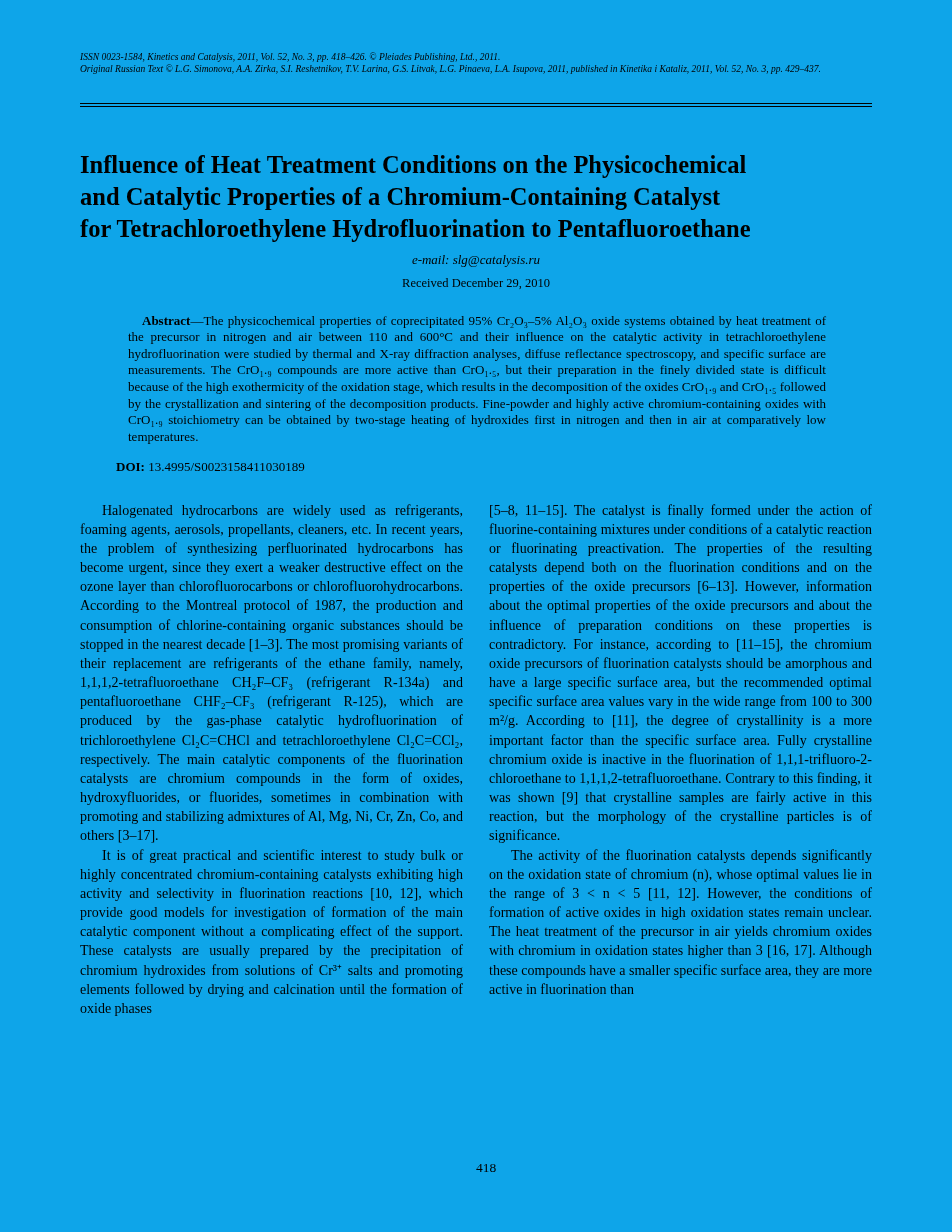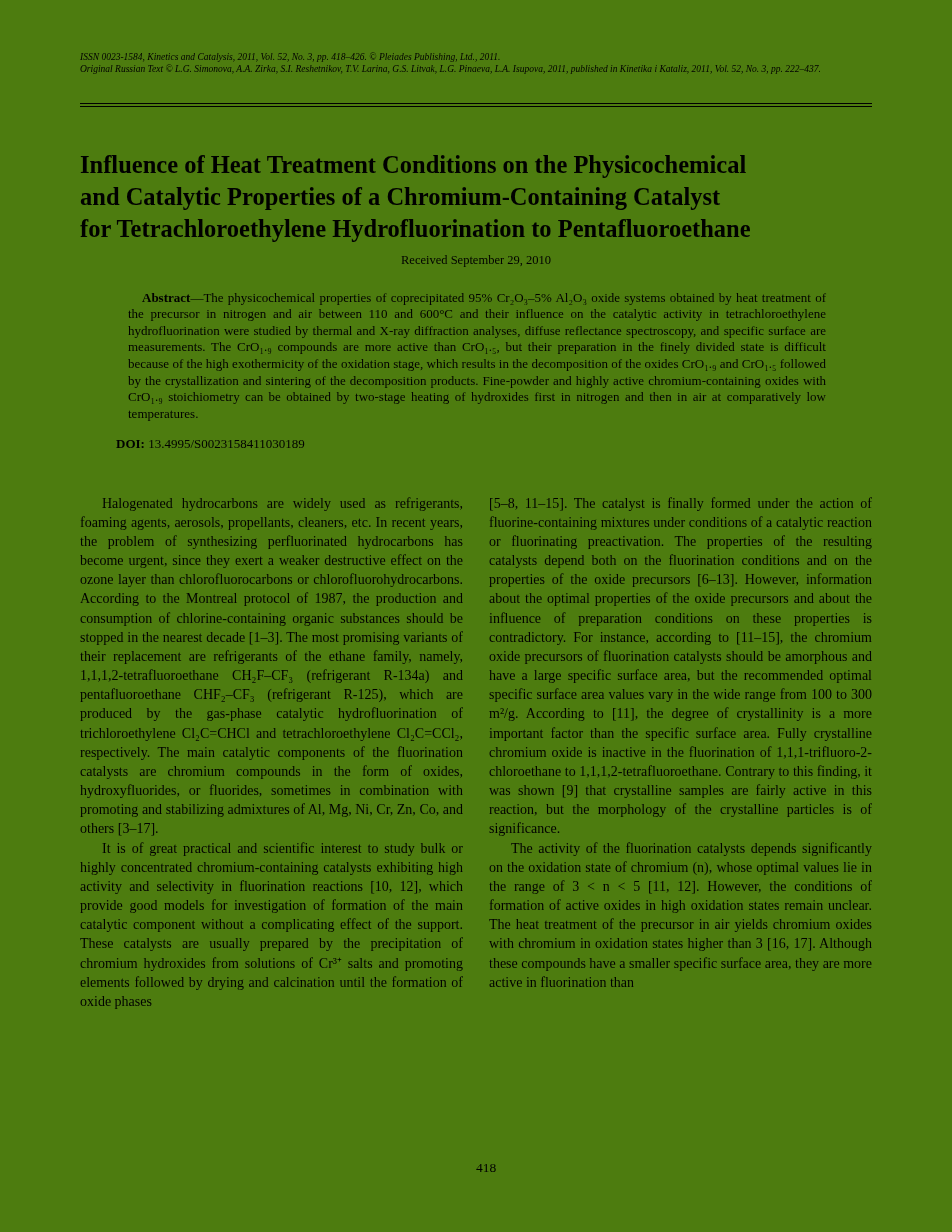--- a/index.html
+++ b/index.html
@@ -1,19 +1,19 @@
 <!DOCTYPE html>
 <html lang="en"><head>
 <meta charset="utf-8">
 <style>
   html,body { margin:0; padding:0; background:#e8e8e8; }
   .page {
     width:952px; height:1232px;
     margin:0 auto;
-    background:#4d7c0f;
+    background:#0ea5e9;
     color:#000;
     font-family:"Liberation Serif", serif;
     position:relative;
     box-sizing:border-box;
     padding:52px 80px 40px 80px;
     overflow:hidden;
   }
   .masthead .mast-line {
     margin:0;
     font-style:italic;
@@ -69,21 +69,21 @@
     text-indent:14px;
     hyphens:auto;
   }
   .doi-line {
     margin:13px 0 0 0;
     font-size:13px;
   }
   .columns {
     display:flex;
     gap:26px;
-    margin-top:42px;
+    margin-top:26px;
     justify-content:space-between;
   }
   .col { flex:1 1 0; min-width:0; }
   .para {
     margin:0;
     font-size:14px;
     line-height:1.37;
     text-align:justify;
     text-indent:22px;
     hyphens:auto;
@@ -98,33 +98,34 @@
   }
   b { font-weight:bold; }
 </style>
 </head>
 <body>
 
 <div class="page">
 
   <header class="masthead">
     <p class="mast-line">ISSN 0023-1584, Kinetics and Catalysis, 2011, Vol. 52, No. 3, pp. 418–426. © Pleiades Publishing, Ltd., 2011.</p>
-    <p class="mast-line">Original Russian Text © L.G. Simonova, A.A. Zirka, S.I. Reshetnikov, T.V. Larina, G.S. Litvak, L.G. Pinaeva, L.A. Isupova, 2011, published in Kinetika i Kataliz, 2011, Vol. 52, No. 3, pp. 222–437.</p>
+    <p class="mast-line">Original Russian Text © L.G. Simonova, A.A. Zirka, S.I. Reshetnikov, T.V. Larina, G.S. Litvak, L.G. Pinaeva, L.A. Isupova, 2011, published in Kinetika i Kataliz, 2011, Vol. 52, No. 3, pp. 429–437.</p>
   </header>
 
   <div class="rule"></div>
 
   <h1 class="title">Influence of Heat Treatment Conditions on the Physicochemical
 and Catalytic Properties of a Chromium-Containing Catalyst
 for Tetrachloroethylene Hydrofluorination to Pentafluoroethane</h1>
 
 
 
+  <p class="email">e-mail: slg@catalysis.ru</p>
 
-  <p class="received">Received September 29, 2010</p>
+  <p class="received">Received December 29, 2010</p>
 
   <div class="abstract-block">
     <p class="abstract-text"><b>Abstract</b><span>—The physicochemical properties of coprecipitated 95% Cr₂O₃–5% Al₂O₃ oxide systems obtained by heat treatment of the precursor in nitrogen and air between 110 and 600°C and their influence on the catalytic activity in tetrachloroethylene hydrofluorination were studied by thermal and X-ray diffraction analyses, diffuse reflectance spectroscopy, and specific surface are measurements. The CrO₁.₉ compounds are more active than CrO₁.₅, but their preparation in the finely divided state is difficult because of the high exothermicity of the oxidation stage, which results in the decomposition of the oxides CrO₁.₉ and CrO₁.₅ followed by the crystallization and sintering of the decomposition products. Fine-powder and highly active chromium-containing oxides with CrO₁.₉ stoichiometry can be obtained by two-stage heating of hydroxides first in nitrogen and then in air at comparatively low temperatures.</span></p>
     <p class="doi-line"><b>DOI:</b><span> 13.4995/S0023158411030189</span></p>
   </div>
 
   <div class="columns">
     <div class="col">
       <p class="para">Halogenated hydrocarbons are widely used as refrigerants, foaming agents, aerosols, propellants, cleaners, etc. In recent years, the problem of synthesizing perfluorinated hydrocarbons has become urgent, since they exert a weaker destructive effect on the ozone layer than chlorofluorocarbons or chlorofluorohydrocarbons. According to the Montreal protocol of 1987, the production and consumption of chlorine-containing organic substances should be stopped in the nearest decade [1–3]. The most promising variants of their replacement are refrigerants of the ethane family, namely, 1,1,1,2-tetrafluoroethane CH₂F–CF₃ (refrigerant R-134a) and pentafluoroethane CHF₂–CF₃ (refrigerant R-125), which are produced by the gas-phase catalytic hydrofluorination of trichloroethylene Cl₂C=CHCl and tetrachloroethylene Cl₂C=CCl₂, respectively. The main catalytic components of the fluorination catalysts are chromium compounds in the form of oxides, hydroxyfluorides, or fluorides, sometimes in combination with promoting and stabilizing admixtures of Al, Mg, Ni, Cr, Zn, Co, and others [3–17].</p>
       <p class="para">It is of great practical and scientific interest to study bulk or highly concentrated chromium-containing catalysts exhibiting high activity and selectivity in fluorination reactions [10, 12], which provide good models for investigation of formation of the main catalytic component without a complicating effect of the support. These catalysts are usually prepared by the precipitation of chromium hydroxides from solutions of Cr³⁺ salts and promoting elements followed by drying and calcination until the formation of oxide phases</p>

